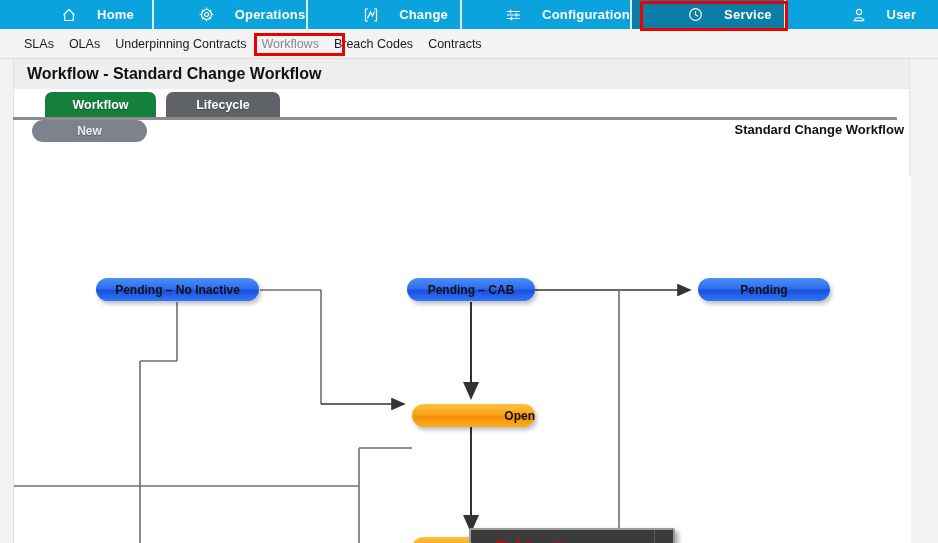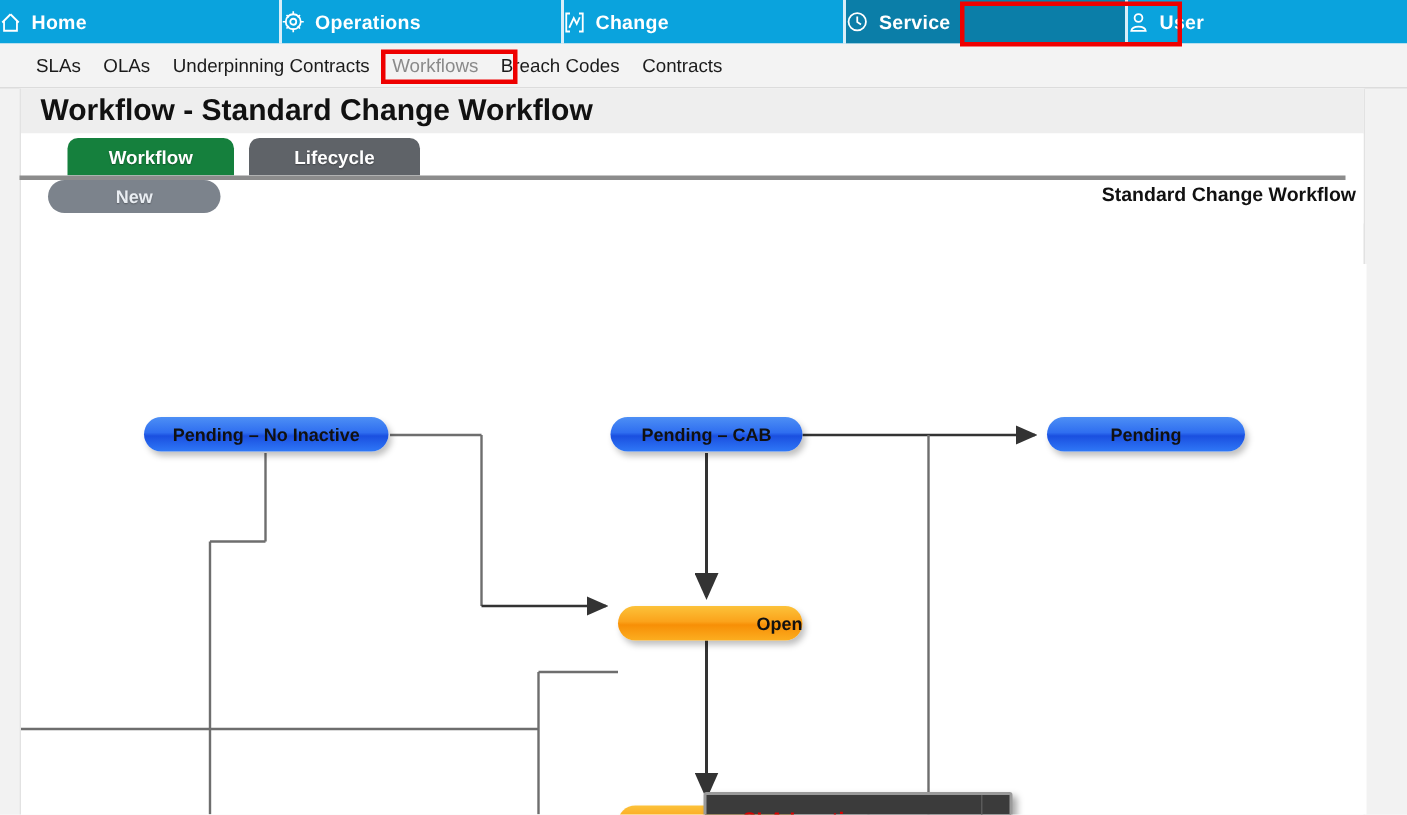--- a/index.html
+++ b/index.html
@@ -15,27 +15,29 @@
     position: absolute; top: 0; left: 0;
     width: 938px; height: 29px;
     background: #0aa3dd;
     display: flex;
   }
   .nav-item {
     flex: 1 1 0;
     height: 29px;
     display: flex;
     align-items: center;
-    gap: 7px;
+    justify-content: center;
+    gap: 21px;
     color: #ffffff;
     font-size: 13px;
     font-weight: bold;
     letter-spacing: .2px;
     border-right: 2px solid #d9eef8;
     position: relative;
+    padding-left: 44px;
   }
   .nav-item:last-child { border-right: none; }
   .nav-item.active { background: #0b7ea8; }
   .nav-ico { display: inline-flex; align-items: center; }
   .nav-ico svg { display: block; }
 
   .annot-box {
     position: absolute;
     border: 3px solid #ee0000;
     pointer-events: none;
@@ -70,21 +72,21 @@
     border-right: 1px solid #e2e2e2;
   }
   #panel-header {
     height: 30px;
     background: #eeeeee;
     display: flex;
     align-items: center;
     padding-left: 13px;
   }
   #page-title {
-    font-size: 20px;
+    font-size: 16px;
     font-weight: bold;
     color: #111111;
   }
 
   
   #tabstrip {
     position: relative;
     height: 28px;
     background: #ffffff;
     padding-left: 31px;
@@ -227,20 +229,29 @@
   <div class="nav-item">
     <span class="nav-ico">
       <svg width="14" height="14" viewBox="0 0 14 14">
           <path d="M4 1 H1.5 V13 H4 M10 1 H12.5 V13 H10" fill="none" stroke="#fff" stroke-width="1.2"></path>
           <path d="M3.5 10.5 L6.5 4 L8.5 8 L10.5 3.5" fill="none" stroke="#fff" stroke-width="1.2"></path>
         </svg>
     </span>
     <span>Change</span>
   </div>
 
+  <div class="nav-item">
+    <span class="nav-ico">
+      <svg width="15" height="14" viewBox="0 0 15 14">
+          <path d="M1 3.5 H14 M1 7 H14 M1 10.5 H14" stroke="#fff" stroke-width="1.2"></path>
+          <path d="M4.5 1.8 V5.2 M10.5 5.3 V8.7 M5.5 8.8 V12.2" stroke="#fff" stroke-width="1.4"></path>
+        </svg>
+    </span>
+    <span>Configuration</span>
+  </div>
 
   <div class="nav-item active">
     <span class="nav-ico">
       <svg width="15" height="15" viewBox="0 0 15 15">
           <circle cx="7.5" cy="7.5" r="5.8" fill="none" stroke="#fff" stroke-width="1.2"></circle>
           <path d="M7.5 4 V7.7 L10 9.3" fill="none" stroke="#fff" stroke-width="1.2"></path>
         </svg>
     </span>
     <span>Service</span>
   </div>

